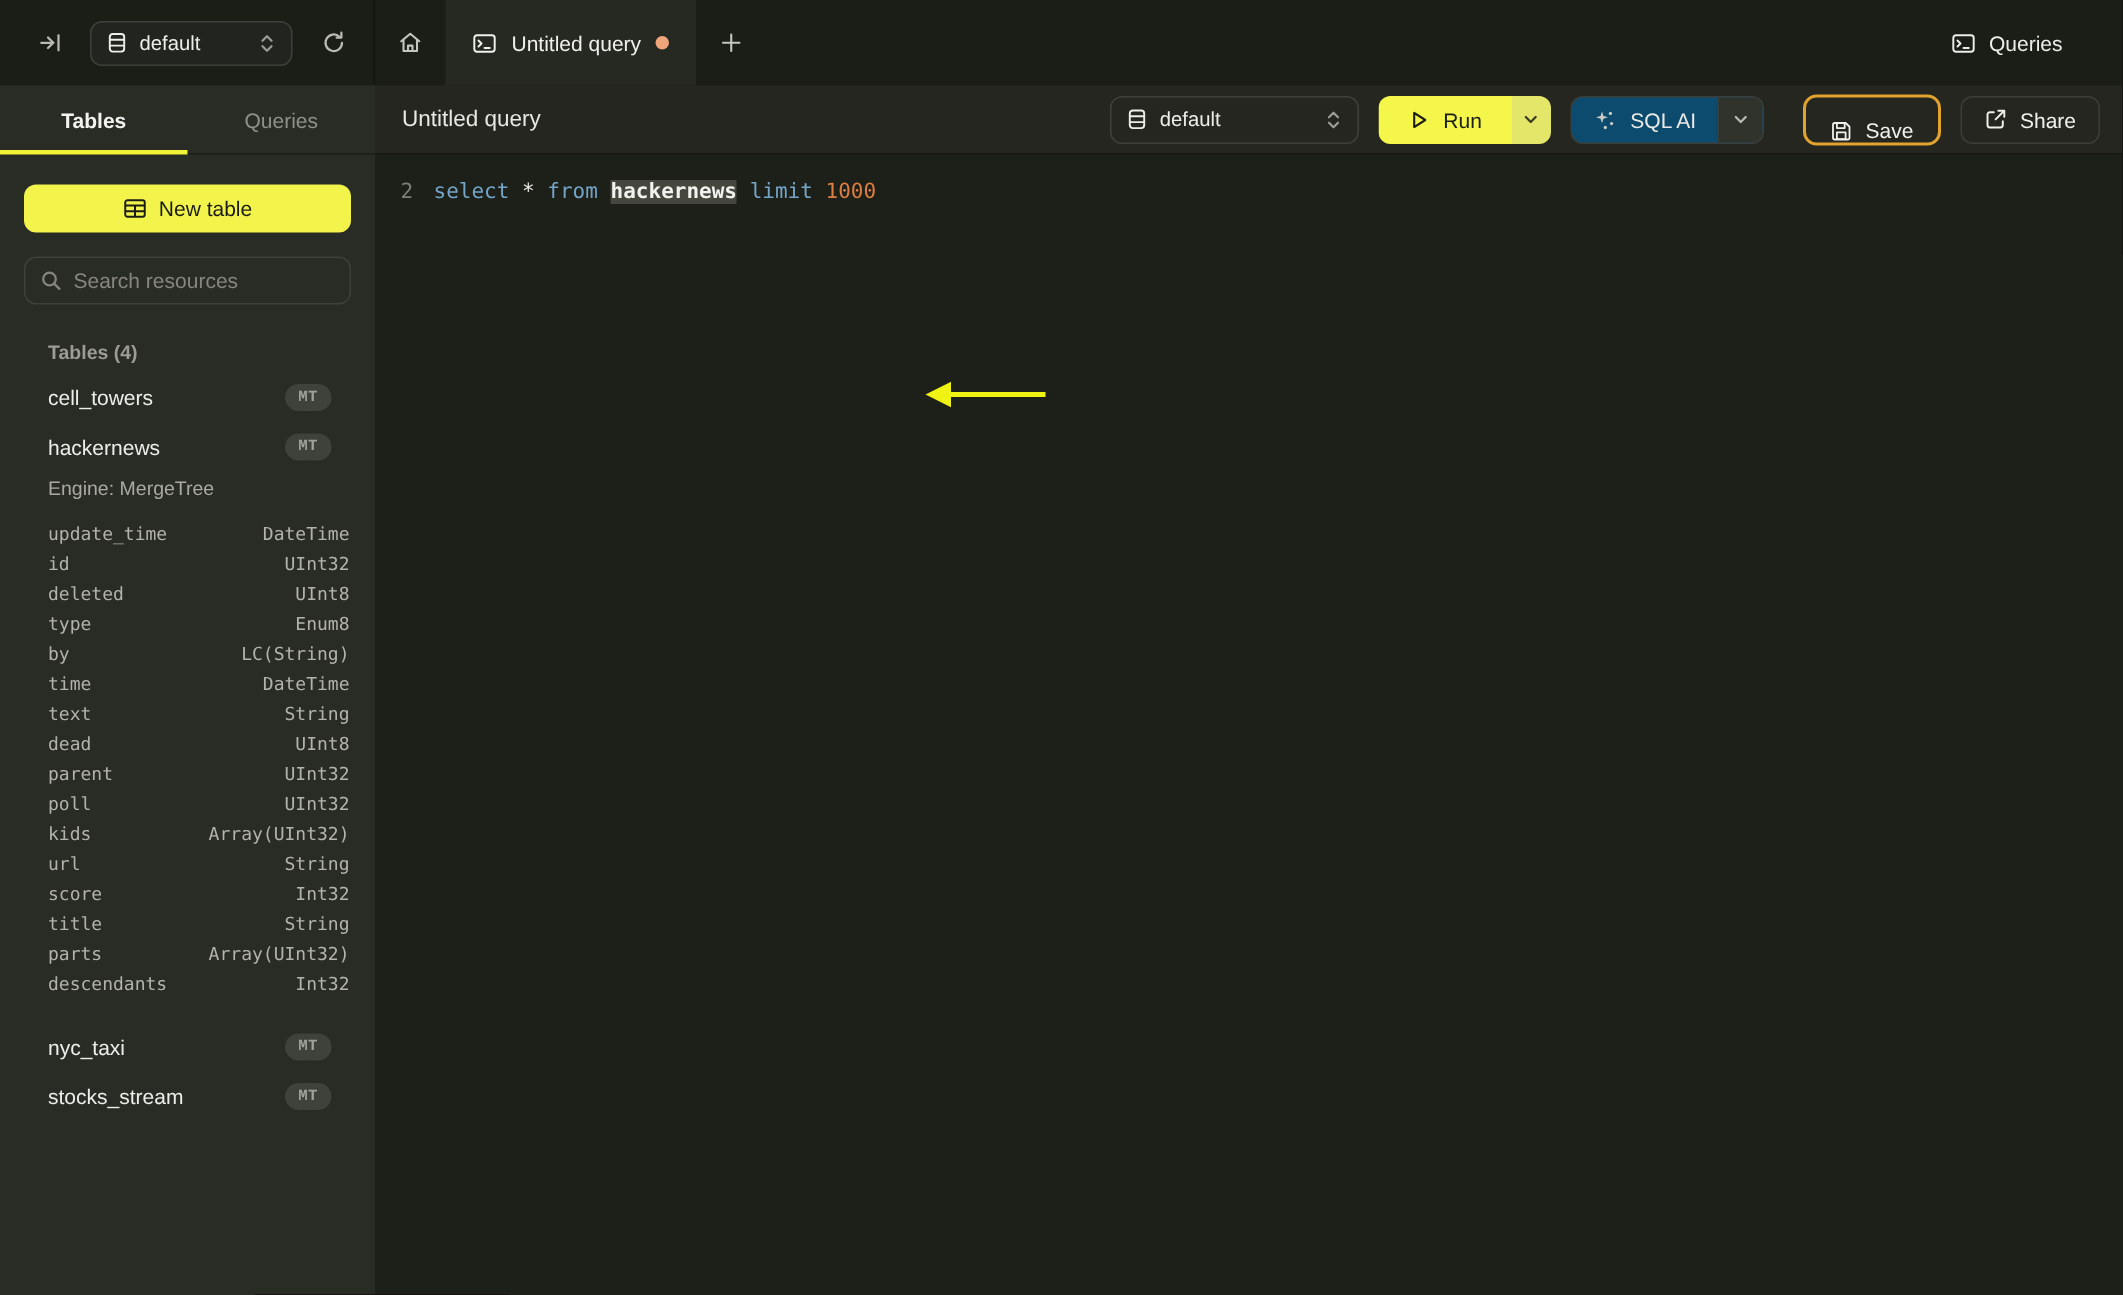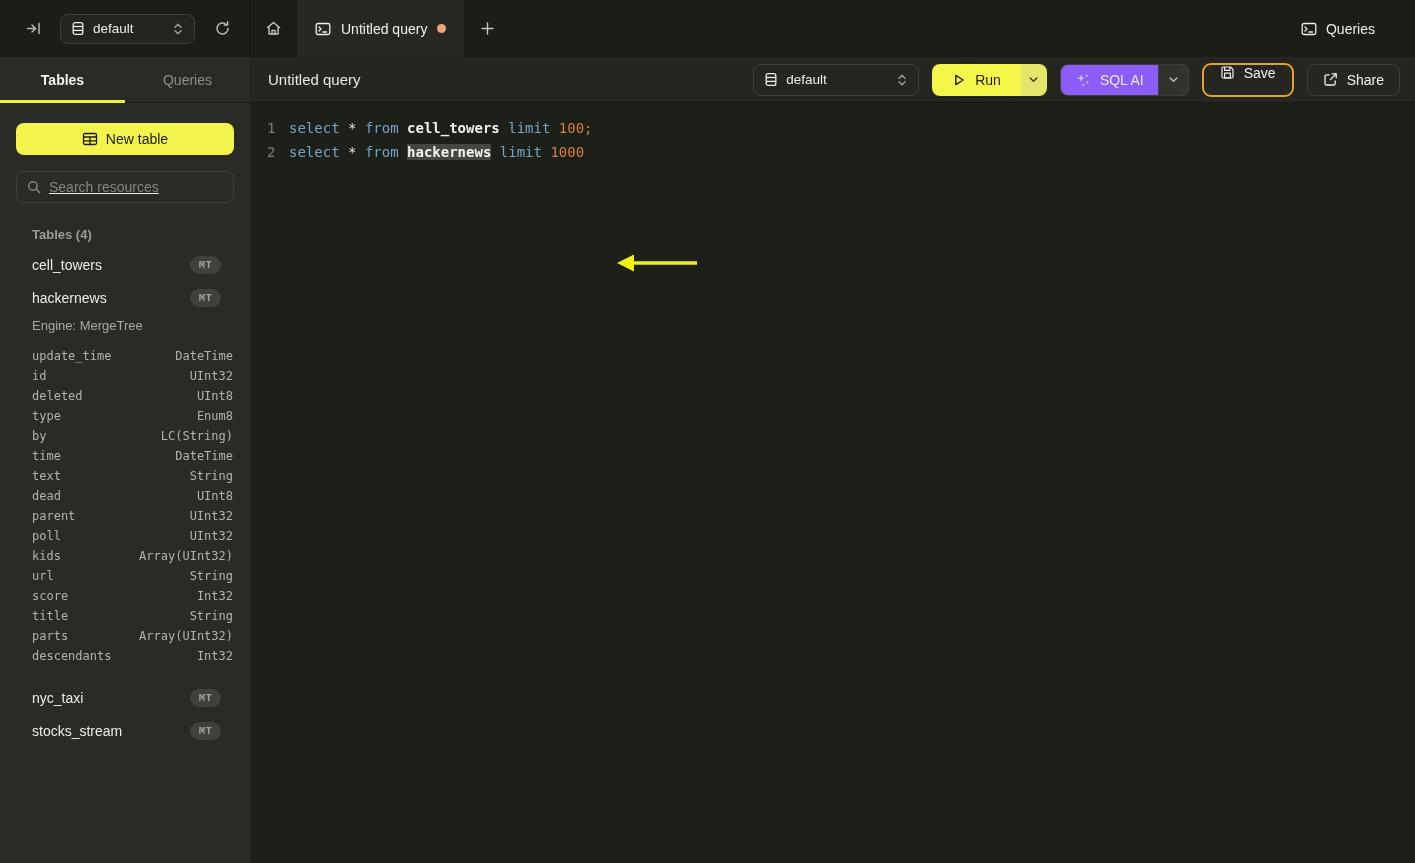--- a/index.html
+++ b/index.html
@@ -21,21 +21,21 @@
   .plus-btn { width:47px; display:flex; align-items:center; justify-content:center; color:#c4c6c0; font-size:18px; cursor:pointer; }
   .queries-top { margin-left:auto; display:flex; align-items:center; gap:9px; padding:0 40px 0 16px; color:#eceee9; font-size:14px; cursor:pointer; }
 
   
   .sidebar { position:absolute; left:0; top:57px; width:250px; height:806px; background:#292b25; overflow:hidden; }
   .side-tabs { height:46px; display:flex; border-bottom:1px solid #1a1c16; position:relative; }
   .side-tab { flex:1; display:flex; align-items:center; justify-content:center; font-size:14px; color:#8e908a; cursor:pointer; }
   .side-tab.active { color:#f2f3ef; font-weight:600; }
   .side-tab-underline { position:absolute; left:0; bottom:-1px; width:125px; height:3px; background:#f1f33a; }
   .newtable-btn { margin:20px 16px 0; height:32px; border-radius:8px; background:#f2f44c; color:#1b1d14; font-size:14px; font-weight:500; display:flex; align-items:center; justify-content:center; gap:8px; cursor:pointer; }
-  .search-box { margin:16px 16px 0; height:32px; border:1px solid #3e403a; border-radius:8px; display:flex; align-items:center; gap:8px; padding:0 10px;text-decoration:underline; }
+  .search-box { margin:16px 16px 0; height:32px; border:1px solid #3e403a; border-radius:8px; display:flex; align-items:center; gap:8px; padding:0 10px; }
   .search-box input { flex:1; background:transparent; border:none; outline:none; color:#d8dad4; font-size:14px; font-family:"Liberation Sans", sans-serif; min-width:0; }
   .search-box input::placeholder { color:#85877f; }
   .section-label { margin:24px 16px 6px 32px; font-size:13px; color:#9b9d95;font-weight:bold; }
   .tbl-row { height:33px; display:flex; align-items:center; padding:0 29px 0 32px; cursor:pointer; }
   .tbl-name { font-size:14px; font-weight:500; color:#eceee9; flex:1; }
   .badge { background:#3f413b; color:#9fa19b; font-size:10.5px; font-weight:600; letter-spacing:.3px; border-radius:10px; padding:3px 9px;font-family:Liberation Mono, monospace; }
   .engine-label { margin:4px 16px 10px 32px; font-size:13px; color:#a9aba3; }
   .schema { padding:0 17px 0 32px; font-family:"DejaVu Sans Mono", monospace; font-size:12px; color:#b2b4ac; }
   .field-row { height:20px; display:flex; align-items:flex-end; }
   .fname { flex:1; }
@@ -44,24 +44,24 @@
 
   
   .main { position:absolute; left:250px; top:57px; right:0; bottom:0; background:#1d1f19; }
   .main-header { height:46px; background:#24261f; border-bottom:1px solid #161812; display:flex; align-items:center; padding:0 15px 0 18px; }
   .main-title { font-size:15px; color:#e7e8e4; }
   .header-controls { margin-left:auto; display:flex; align-items:center; gap:13px; }
   .header-controls .select-box { width:166px; height:32px; background:transparent; }
   .run-btn { display:flex; align-items:stretch; height:32px; border-radius:8px; overflow:hidden; cursor:pointer; }
   .run-main { display:flex; align-items:center; gap:9px; padding:0 20px; background:#f4f64a; color:#1c1e14; font-size:14px; font-weight:500; }
   .run-chevron { width:26px; display:flex; align-items:center; justify-content:center; background:#e4e66a; color:#3a3c20; }
-  .sqlai-btn { display:flex; align-items:stretch; height:32px; border:1px solid #3c3e38; border-radius:8px; overflow:hidden; cursor:pointer; background:#8b5cf6; }
+  .sqlai-btn { display:flex; align-items:stretch; height:32px; border:1px solid #3c3e38; border-radius:8px; overflow:hidden; cursor:pointer; background:#0c4a6e; }
   .sqlai-main { display:flex; align-items:center; gap:9px; padding:0 14px; color:#e9eae6; font-size:14px; }
   .sqlai-chevron { width:30px; display:flex; align-items:center; justify-content:center; border-left:1px solid #3c3e38; background:#30322c; color:#b9bbb3; }
-  .save-btn { display:flex; align-items:flex-start; gap:9px; height:34px; padding:0 16px; border:2px solid #dfa32e; border-radius:9px; color:#f0f1ed; font-size:14px; cursor:pointer; }
+  .save-btn { display:flex; align-items:flex-end; gap:9px; height:34px; padding:0 16px; border:2px solid #dfa32e; border-radius:9px; color:#f0f1ed; font-size:14px; cursor:pointer;margin-left:13px; }
   .share-btn { display:flex; align-items:center; gap:9px; height:32px; padding:0 15px; border:1px solid #3c3e38; border-radius:8px; color:#f0f1ed; font-size:14px; cursor:pointer; }
 
   
   .editor { padding-top:13px; font-family:"DejaVu Sans Mono", monospace; font-size:14px; line-height:24px; }
   .code-line { padding-left:17px; white-space:pre; }
   .ln { display:inline-block; width:22px; color:#7d7f77; }
   .kw { color:#74a5c7; }
   .plain { color:#e7e8e4; }
   .tbl { color:#f2f3ef; font-weight:bold; }
   .num { color:#dc7e41; }
@@ -346,21 +346,20 @@
                 <path d="M9.2 1.8H13.2v4"></path>
                 <path d="M13 2L7.4 7.6"></path>
               </svg>
           </span>
           <span>Share</span>
         </div>
       </div>
     </div>
 
     <div class="editor">
-      <div class="code-line"><span class="ln">1</span><span class="kw">select</span> <span class="plain">*</span> <span class="kw">from</span> <span class="tbl">cell_towers</span> <span class="kw">limit</span> <span class="num">100;</span></div>
       <div class="code-line"><span class="ln">2</span><span class="kw">select</span> <span class="plain">*</span> <span class="kw">from</span> <span class="tbl sel">hackernews</span> <span class="kw">limit</span> <span class="num">1000</span></div>
     </div>
   </div>
 
 
   <svg class="annot-arrow" width="88" height="26" viewBox="0 0 88 26">
     <line x1="20" y1="13" x2="84" y2="13" stroke="#f0f213" stroke-width="3.4"></line>
     <polygon points="4,13 21,4.5 21,21.5" fill="#f0f213"></polygon>
   </svg>
 

